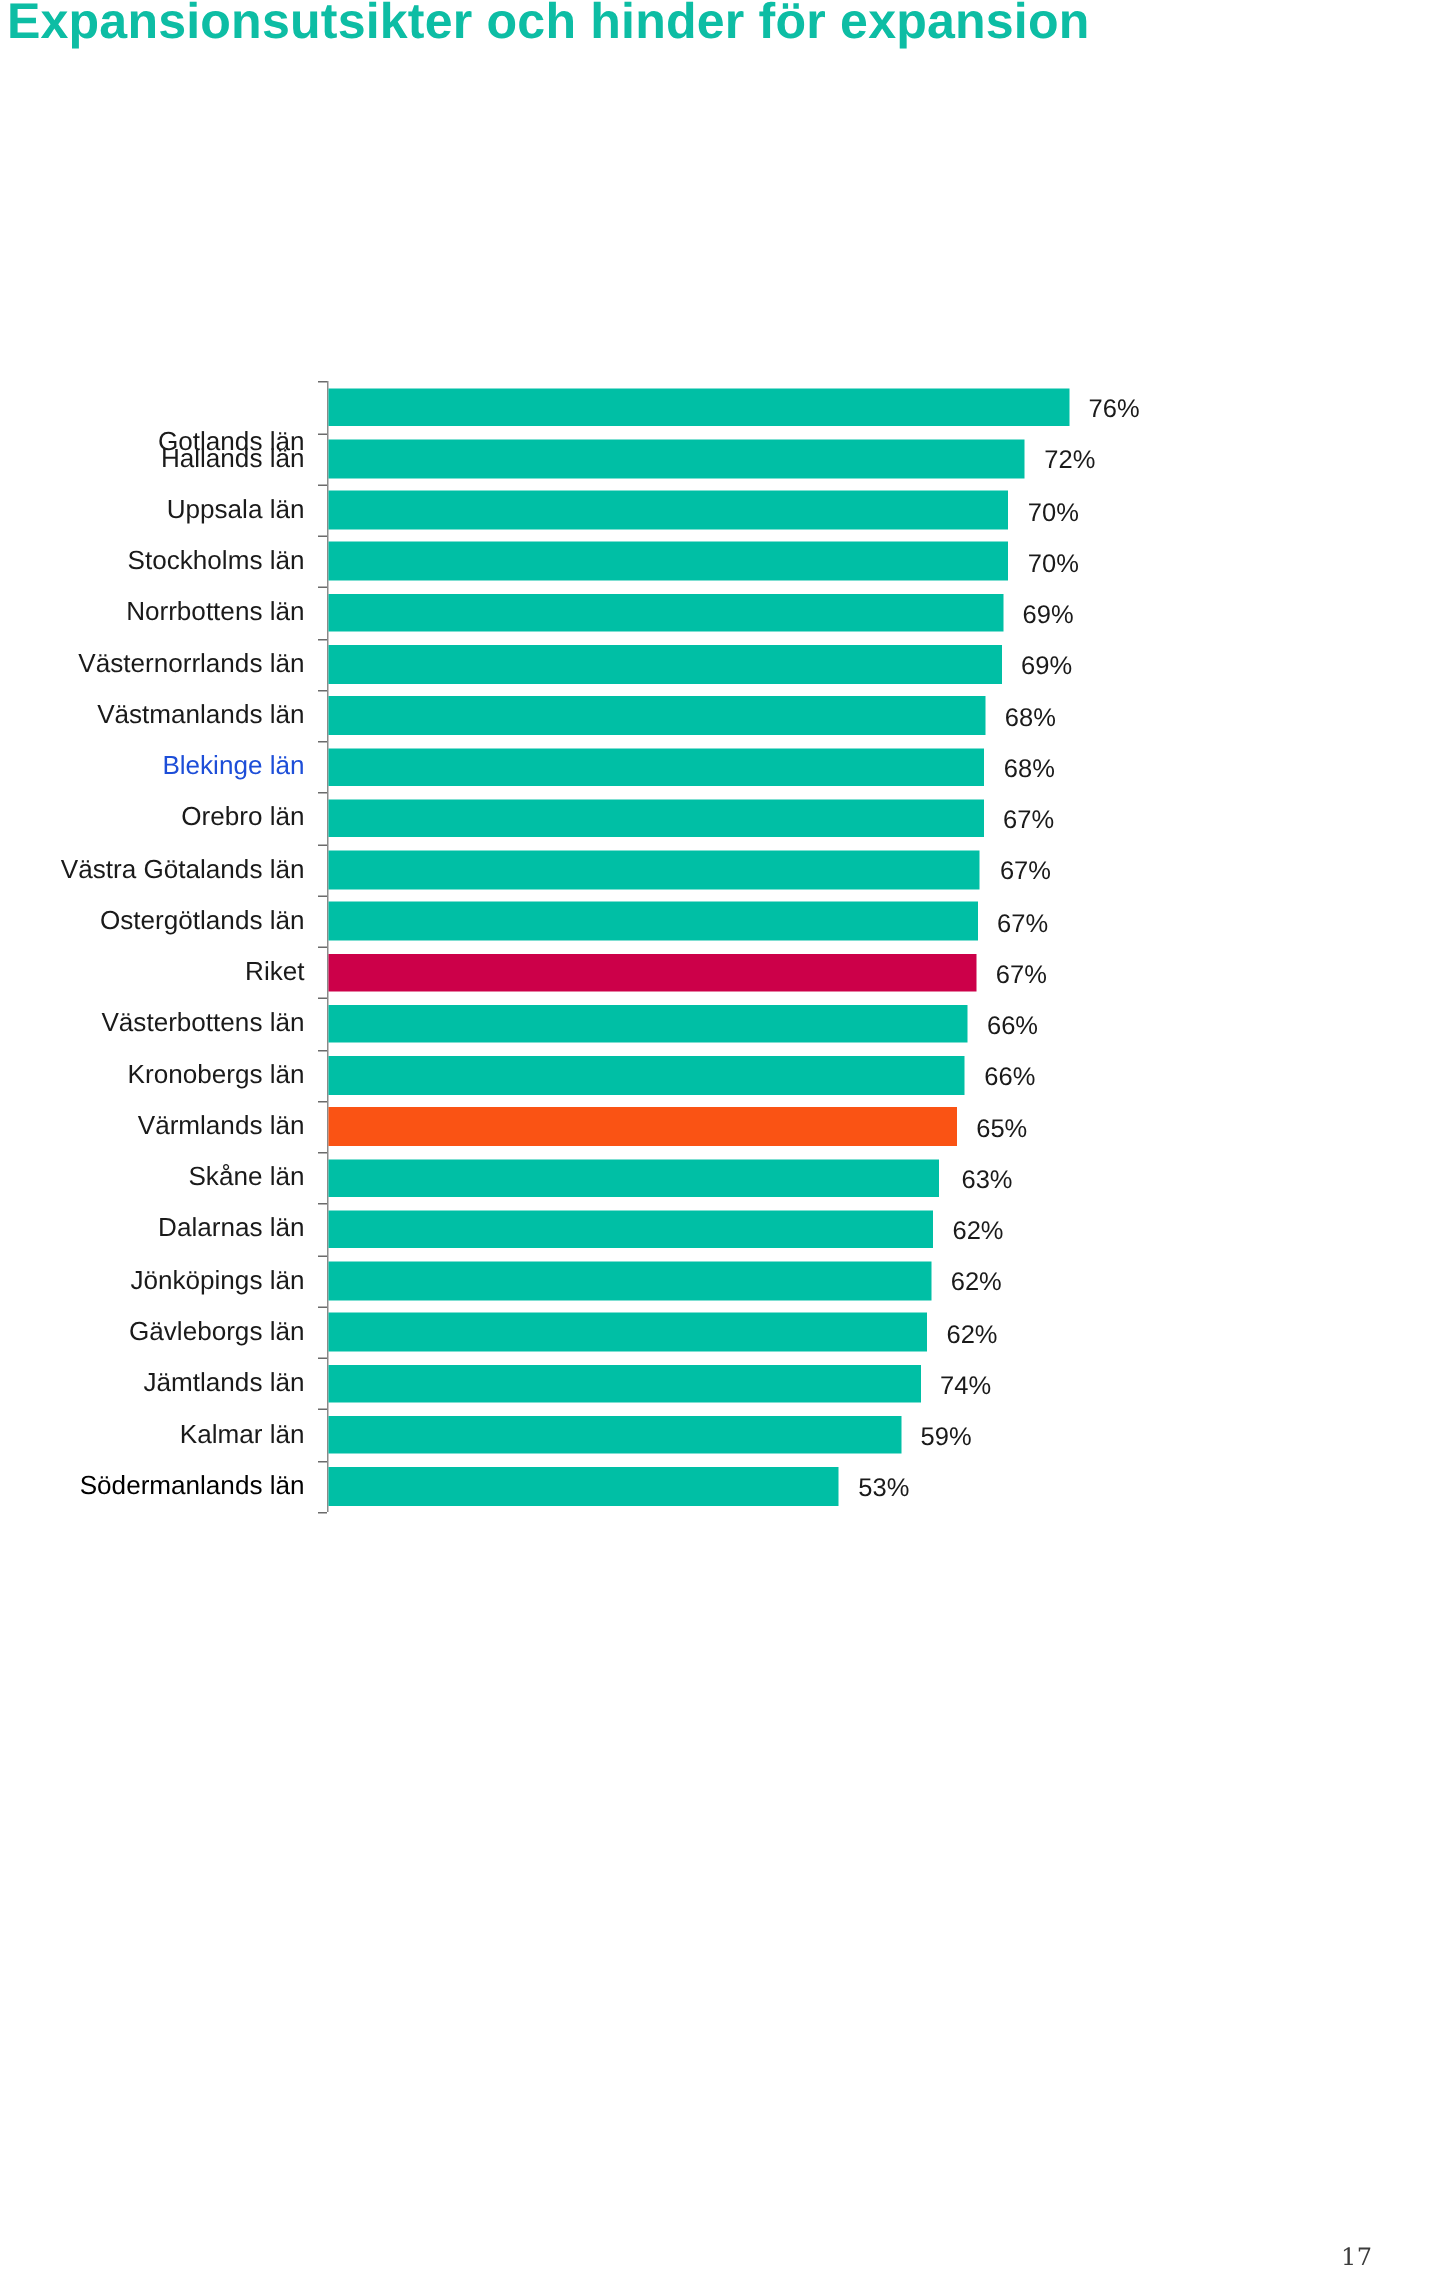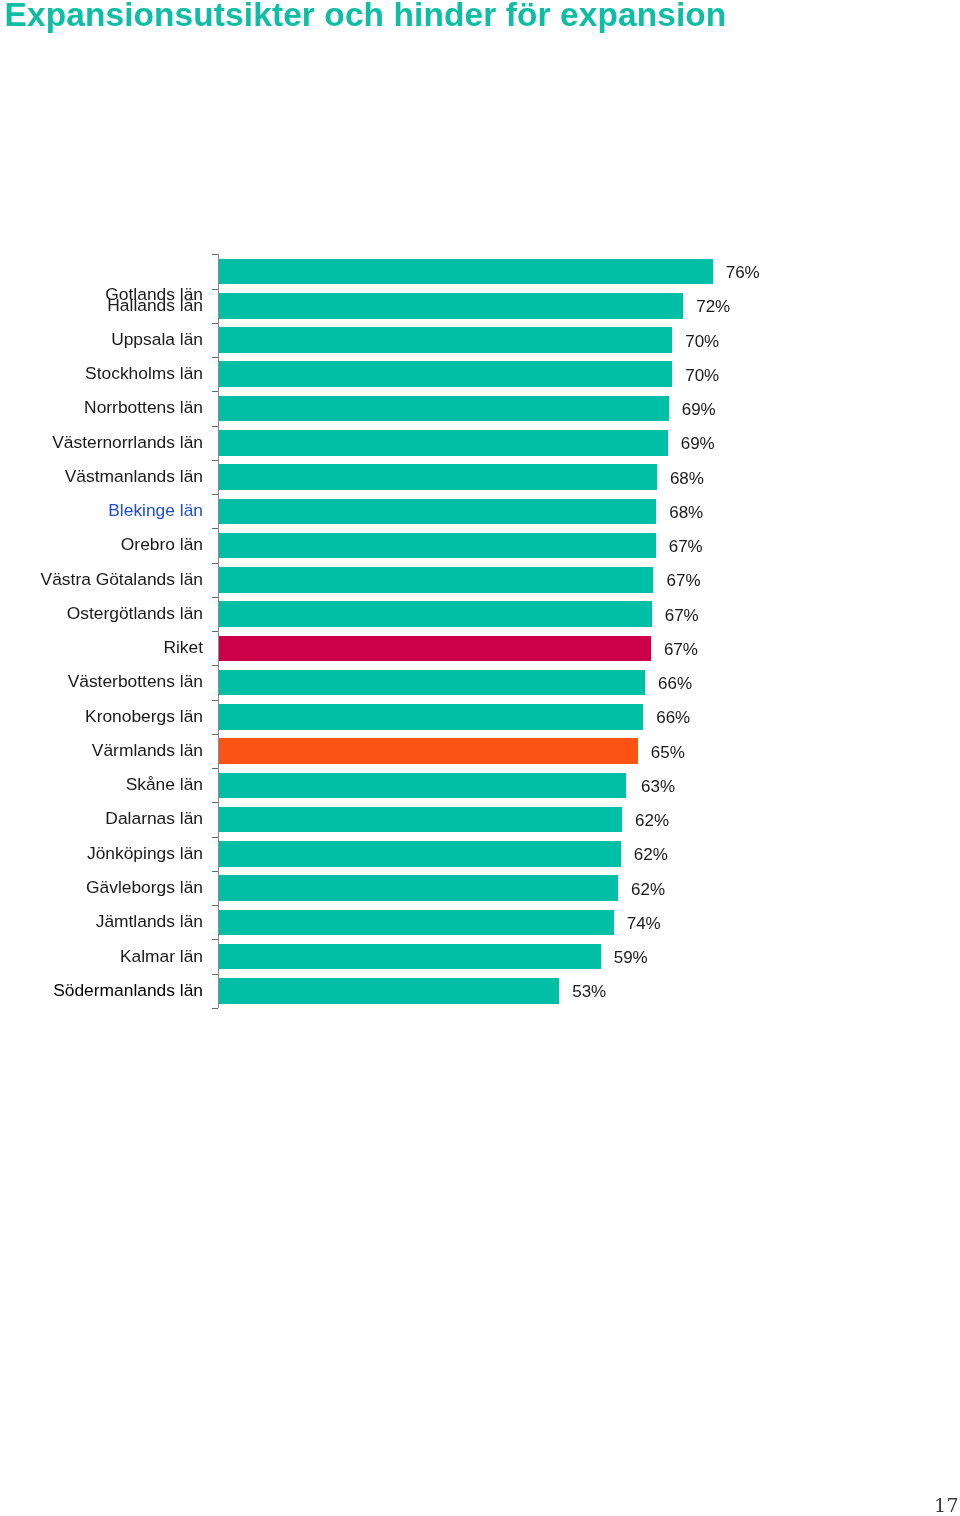--- a/index.html
+++ b/index.html
@@ -10,21 +10,21 @@
   #heading{position:absolute;left:4.6px;top:-4.1px;font-family:"Liberation Sans",sans-serif;font-weight:bold;font-size:33.4px;line-height:38px;color:#0dbda4;letter-spacing:0.13px;white-space:nowrap;}
   #intro{position:absolute;left:5px;top:61.3px;width:934px;font-family:"DejaVu Serif",serif;font-size:20px;line-height:31.2px;color:#3c3c3c;letter-spacing:-0.055px;}
   #figcap{position:absolute;left:4.2px;top:183.4px;font-family:"DejaVu Serif",serif;font-weight:bold;font-size:17.25px;line-height:20px;color:#13ab90;white-space:nowrap;letter-spacing:0.05px;}
   #chart{position:absolute;left:0;top:0;width:960px;height:1516px;}
   .chart-row{position:static;}
   .lab{position:absolute;right:757px;text-align:right;font-size:17.4px;color:#1a1a1a;white-space:nowrap;}
   .bar{position:absolute;background:#00bfa5;}
   .val{position:absolute;font-size:17px;color:#1a1a1a;white-space:nowrap;}
   #axis{position:absolute;left:218.1px;top:254px;width:1px;height:754px;background:#8a8a8a;}
   .tick{position:absolute;width:6px;height:1px;background:#6b6b6b;}
-  #pagenum{position:absolute;left:934px;top:1493.5px;font-family:"DejaVu Serif",serif;font-size:19px;line-height:22px;color:#3c3c3c;letter-spacing:0.3px;}
+  #pagenum{position:absolute;left:894px;top:1493.5px;font-family:"DejaVu Serif",serif;font-size:16px;line-height:22px;color:#3c3c3c;letter-spacing:0.3px;}
 </style>
 </head>
 <body>
 
 <div class="page">
   <h1 id="heading" style="color: rgb(13, 189, 164);">Expansionsutsikter och hinder för expansion</h1>
   <div id="chart">
     <div id="axis" style="background: rgb(138, 138, 138);"></div>
     <div id="rows">
     <div class="chart-row">

